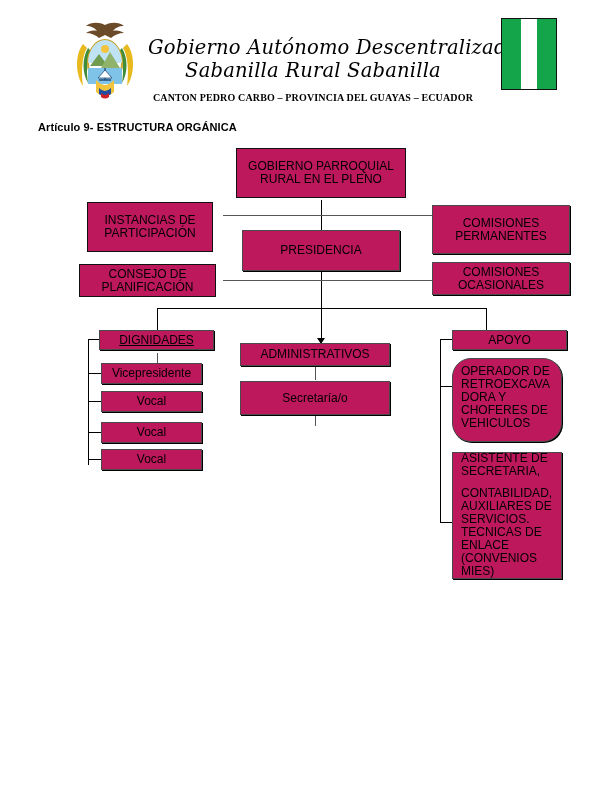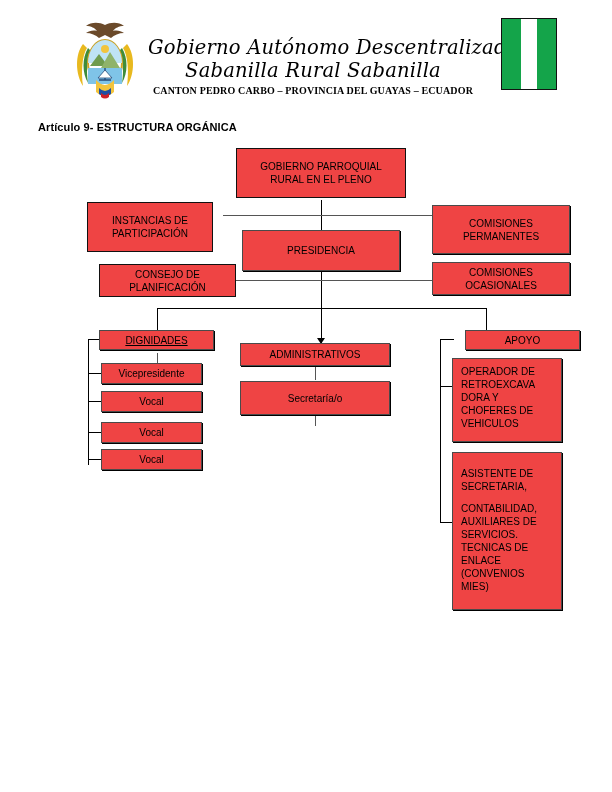--- a/index.html
+++ b/index.html
@@ -23,53 +23,53 @@
     font-size:19.5px;
     line-height:23px;
     white-space:nowrap;
     letter-spacing:.2px;
   }
   .subtitle{
     font-family:"Liberation Serif", serif;
     font-weight:bold;
     font-size:10px;
     letter-spacing:.15px;
-    margin-top:3px;
+    margin-top:10px;
     white-space:nowrap;
   }
   .flag{position:absolute;left:501px;top:18px;width:56px;height:72px;
         border:1.4px solid #111;background:#ffffff;box-sizing:border-box;}
   .flag .stripe{position:absolute;top:0;bottom:0;background:#14a44a;}
   .flag .s1{left:0;width:36%;}
   .flag .s2{right:0;width:36%;}
 
   
   .article-title{
     position:absolute;left:38px;top:121px;
     font-size:11px;font-weight:bold;letter-spacing:.1px;
   }
 
   
   .chart{position:absolute;left:0;top:0;width:612px;height:792px;}
   .node{
     position:absolute;
     box-sizing:border-box;
-    background:#ef4444;
+    background:#be185d;
     border:1.1px solid #4a4a4a;
     box-shadow:1px 1px 0 0 #000;
     display:flex;
     align-items:center;
     justify-content:center;
     text-align:center;
-    font-size:10px;
+    font-size:12px;
     line-height:13px;
     z-index:3;
   }
   .node.plain{box-shadow:none;border:1.1px solid #111;}
-  .node.left{justify-content:flex-start;text-align:left;padding-left:8px;}
+  .node.left{justify-content:flex-start;text-align:left;padding-left:8px;border-radius:19px;}
   .node.wrapped{align-items:flex-start;padding-top:6px;}
   .node .txt{display:block;width:100%;white-space:pre-line;}
   .node.para{flex-direction:column;align-items:flex-start;padding:7px 6px 0 8px;text-align:left;}
   .node.para .txt{margin:0 0 9px 0;}
 
   .ln{position:absolute;background:#000;z-index:1;}
   .ln.h{height:1.2px;}
   .ln.v{width:1.2px;}
   .ln.gray{background:#555;}
   .arrow{
@@ -168,39 +168,39 @@
 
     <div class="node" style="left:242px;top:230px;width:158px;height:41px;">
       <span class="txt">PRESIDENCIA</span>
     </div>
 
     <div class="node" style="left:432px;top:205px;width:138px;height:49px;">
       <span class="txt">COMISIONES
 PERMANENTES</span>
     </div>
 
-    <div class="node plain" style="left:99px;top:264px;width:137px;height:33px;">
+    <div class="node plain" style="left:79px;top:264px;width:137px;height:33px;">
       <span class="txt">CONSEJO DE
 PLANIFICACIÓN</span>
     </div>
 
     <div class="node" style="left:432px;top:262px;width:138px;height:33px;">
       <span class="txt">COMISIONES
 OCASIONALES</span>
     </div>
 
     <div class="node" style="left:99px;top:330px;width:115px;height:20px;text-decoration:underline;">
       <span class="txt">DIGNIDADES</span>
     </div>
 
     <div class="node" style="left:240px;top:343px;width:150px;height:23px;">
       <span class="txt">ADMINISTRATIVOS</span>
     </div>
 
-    <div class="node" style="left:465px;top:330px;width:115px;height:20px;">
+    <div class="node" style="left:452px;top:330px;width:115px;height:20px;">
       <span class="txt">APOYO</span>
     </div>
 
     <div class="node" style="left:101px;top:363px;width:101px;height:21px;">
       <span class="txt">Vicepresidente</span>
     </div>
 
     <div class="node" style="left:101px;top:391px;width:101px;height:21px;">
       <span class="txt">Vocal</span>
     </div>
@@ -219,21 +219,21 @@
 
 
     <div class="node wrapped left" style="left:452px;top:358px;width:110px;height:84px;padding-left:8px;">
       <span class="txt">OPERADOR DE
 RETROEXCAVA
 DORA Y
 CHOFERES DE
 VEHICULOS</span>
     </div>
 
-    <div class="node para" style="left:452px;top:452px;width:110px;height:158px;">
+    <div class="node para" style="left:452px;top:452px;width:110px;height:127px;">
       <span class="txt">ASISTENTE DE
 SECRETARIA,</span>
       <span class="txt">CONTABILIDAD,
 AUXILIARES DE
 SERVICIOS.
 TECNICAS DE
 ENLACE
 (CONVENIOS
 MIES)</span>
     </div>

